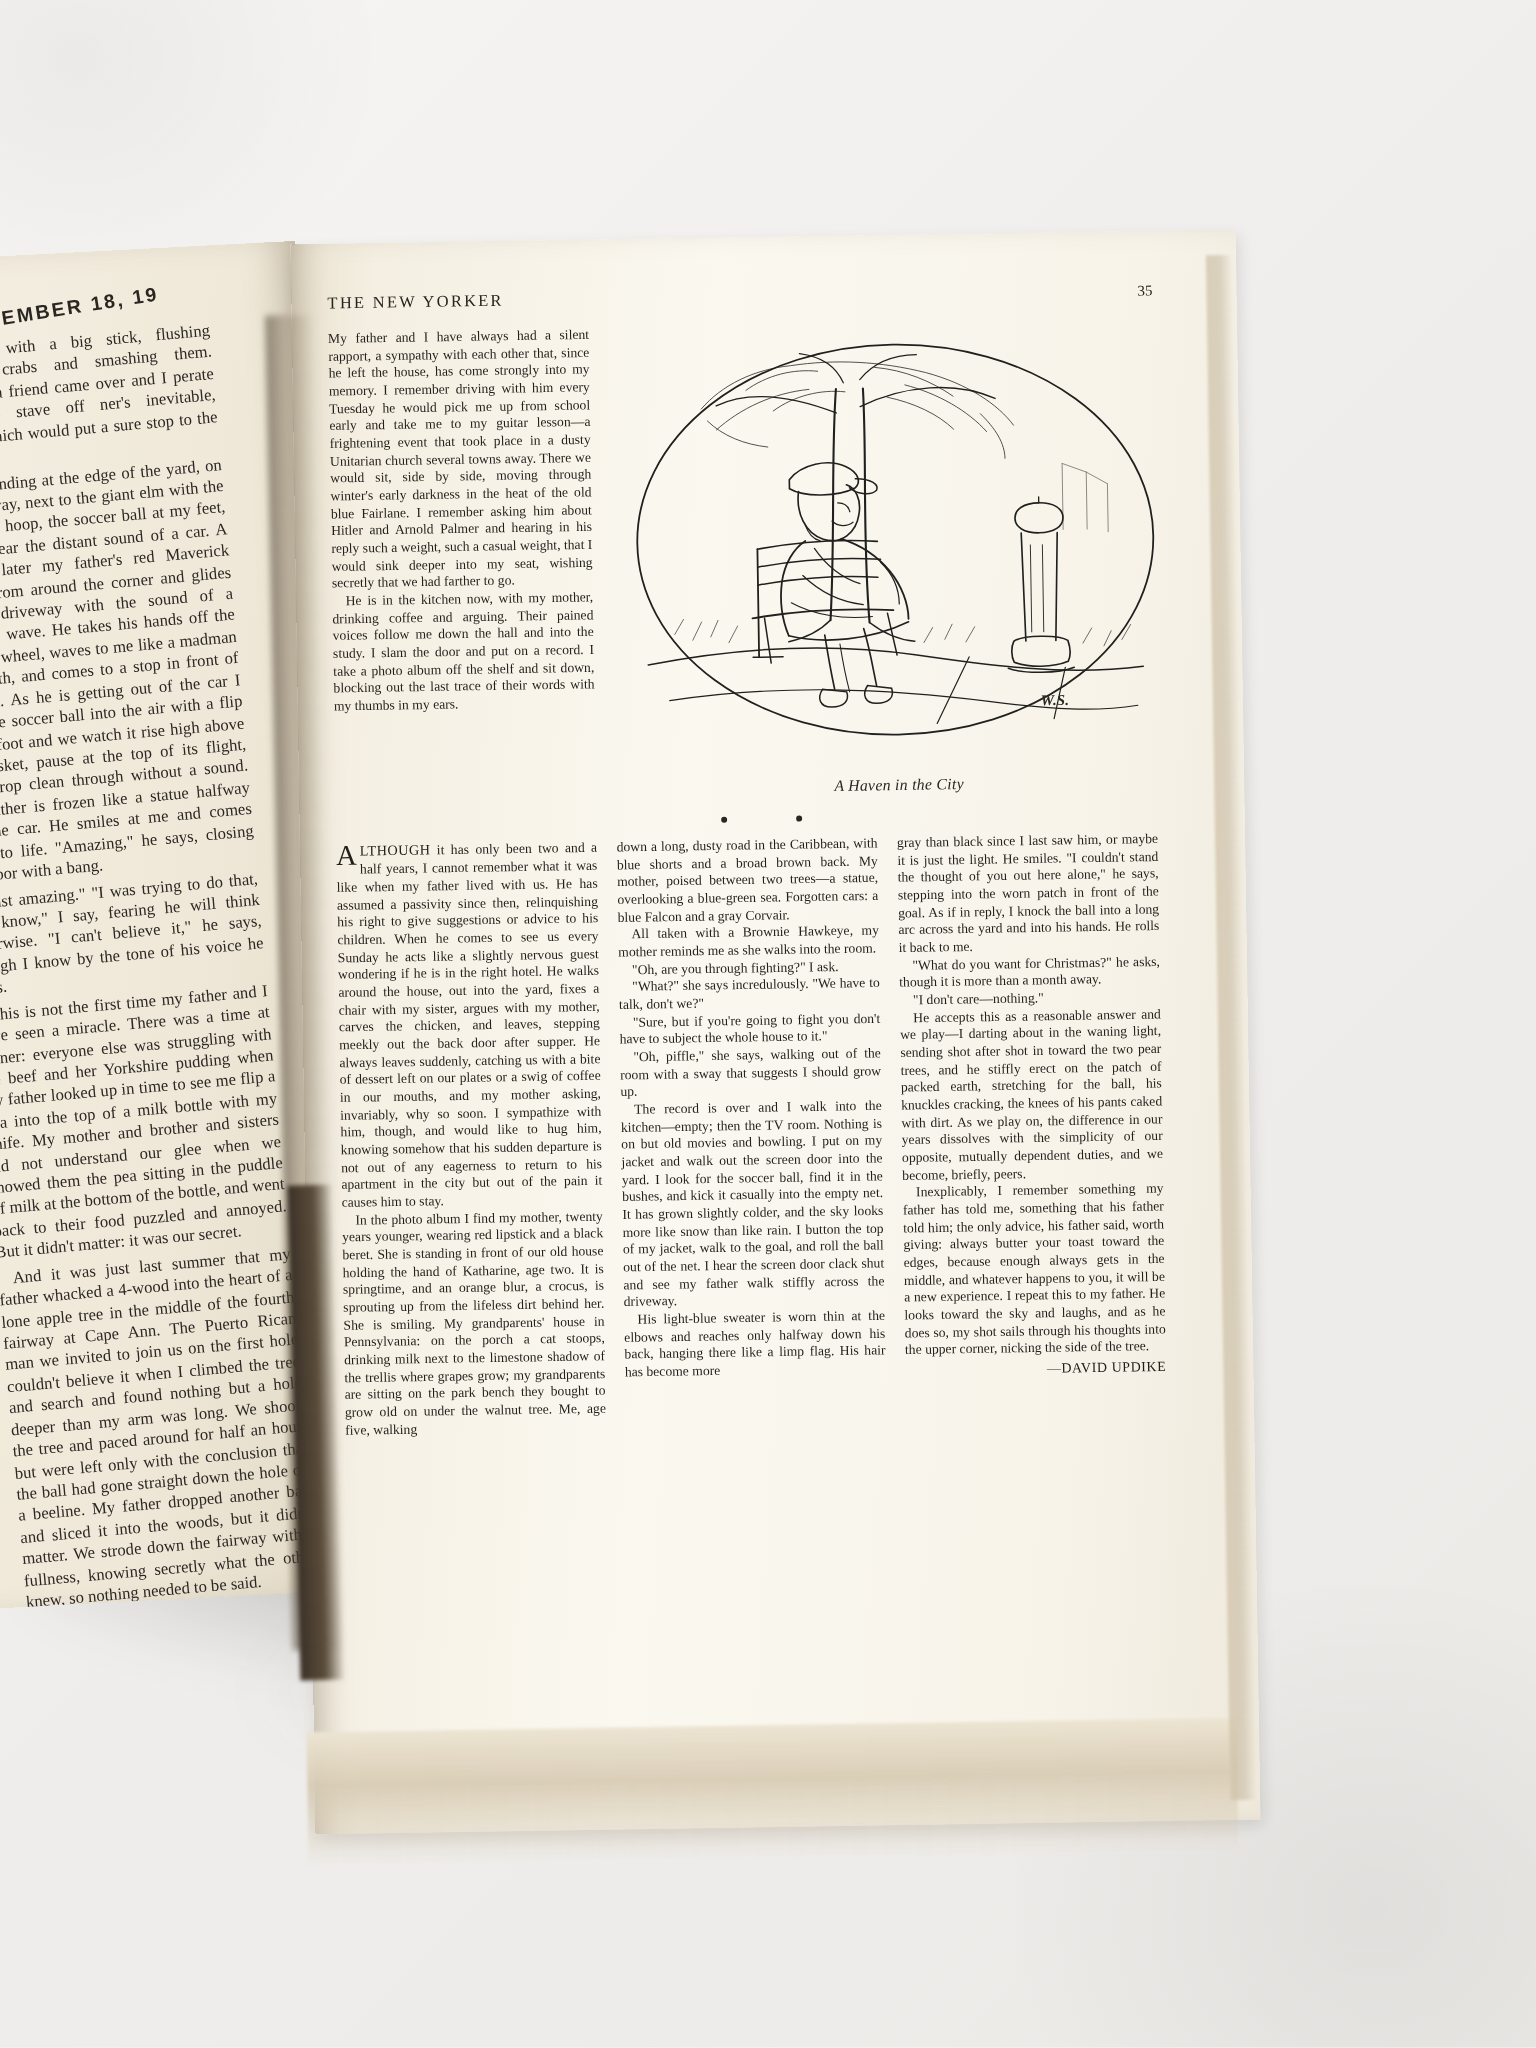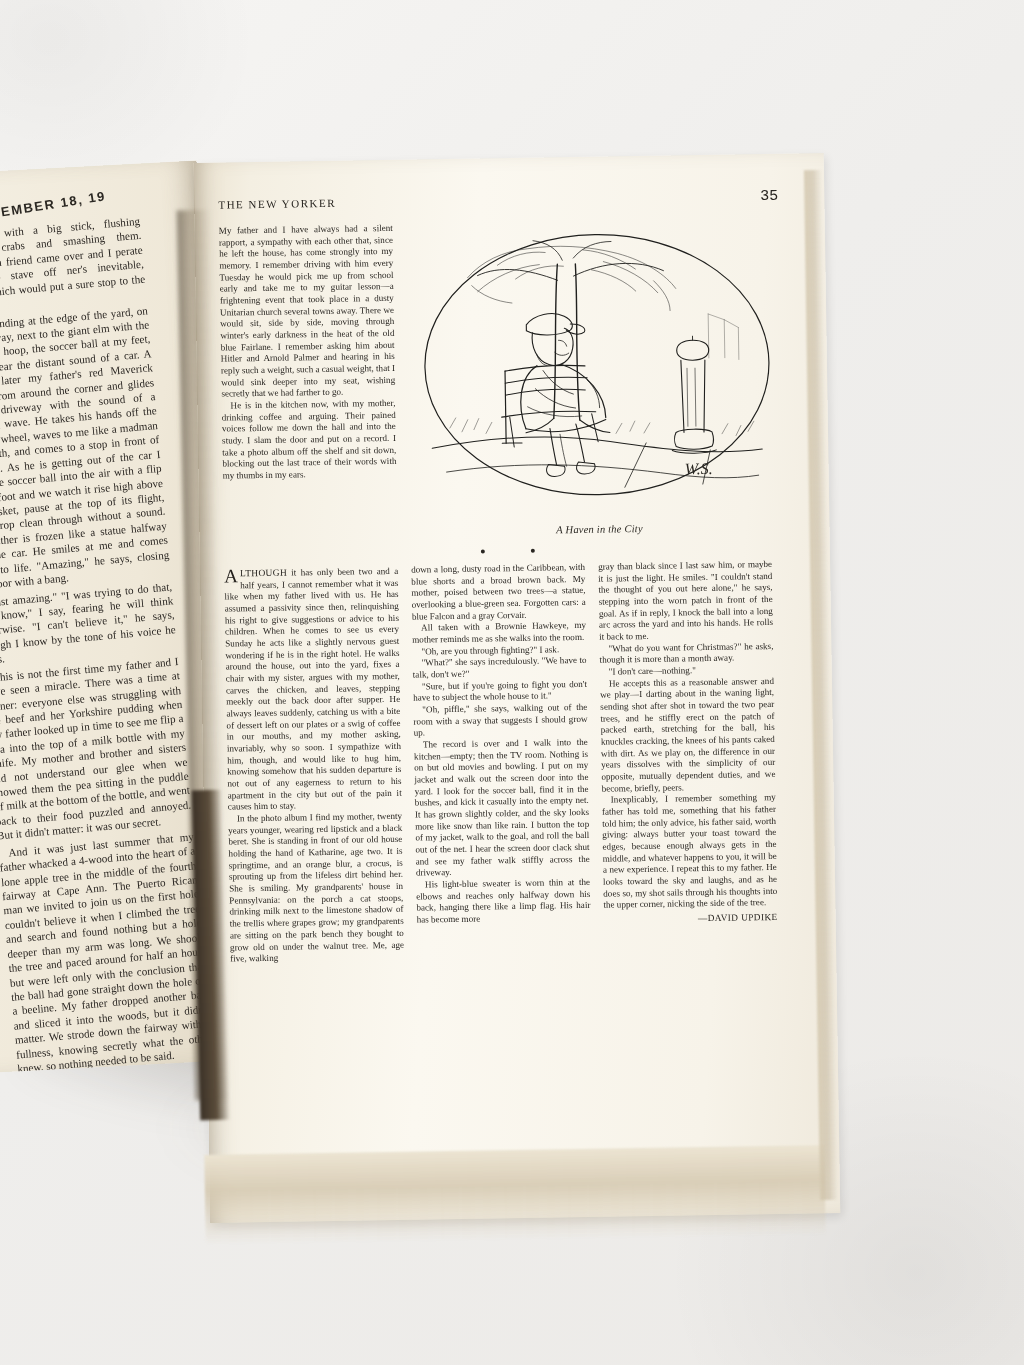--- a/index.html
+++ b/index.html
@@ -171,24 +171,24 @@
     border-bottom: 0px;
     margin-bottom: 12px;
   }
   .mag-name {
     font-family: "Liberation Serif", serif;
     font-size: 11px;
     letter-spacing: 1.5px;
     color: #27241f;
   }
   .page-num {
-    font-family: Liberation Mono, monospace;
-    font-size: 15px;
+    font-family: Liberation Serif, serif;
+    font-size: 10px;
     color: #27241f;
-    margin-right: 8px;
+    margin-right: 18px;
   }
 
   .top-area {
     display: flex;
     gap: 14px;
   }
   .col {
     font-size: 9.1px;
     line-height: 1.285;
     text-align: justify;
@@ -217,23 +217,24 @@
     font-size: 10.5px;
     color: #2a2722;
     margin-top: 8px;
     letter-spacing: .2px;
   }
   .sig {
     position: absolute;
     right: 74px;
     bottom: 36px;
     font-family: "Liberation Serif", serif;
-    font-size: 16px;
+    font-size: 10px;
     color: #2a2722;
     font-style: italic;
+    font-weight: bold;
   }
 
   .dinkus {
     display: flex;
     justify-content: center;
     gap: 46px;
     margin: 13px 0 10px 0;
   }
   .dinkus span {
     width: 4px; height: 4px;

